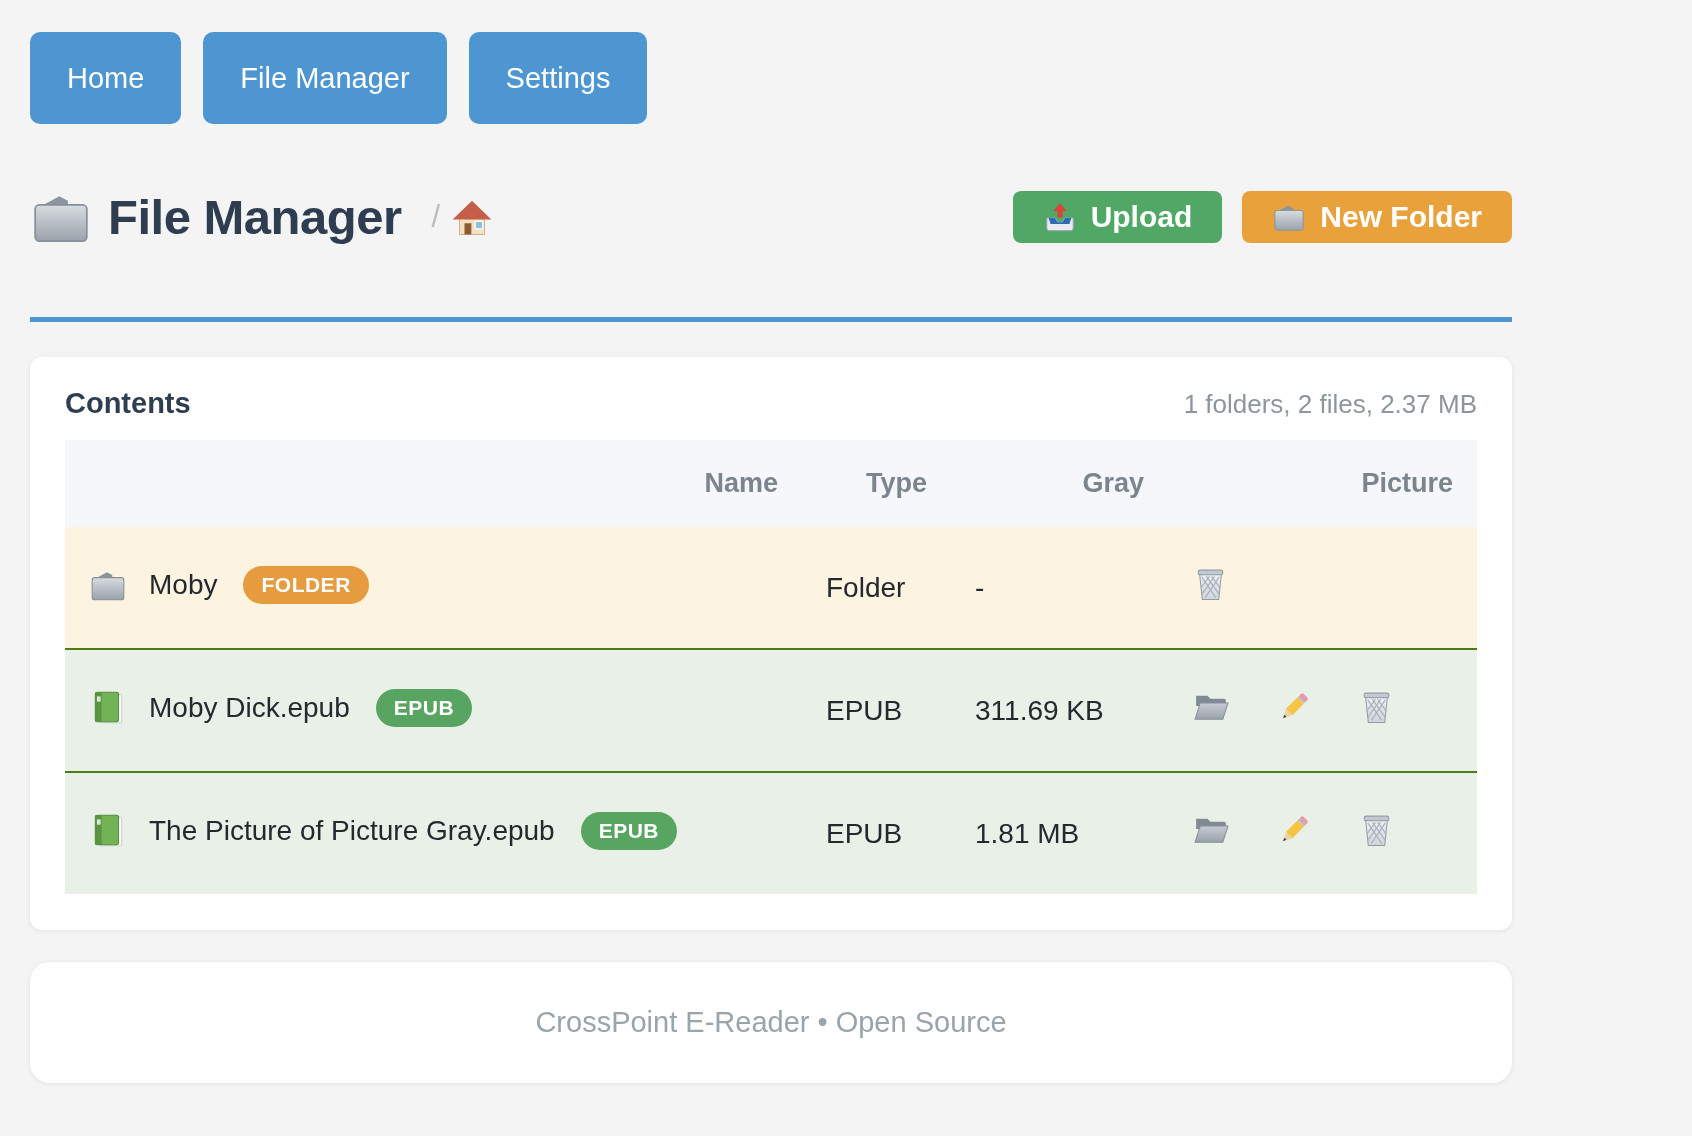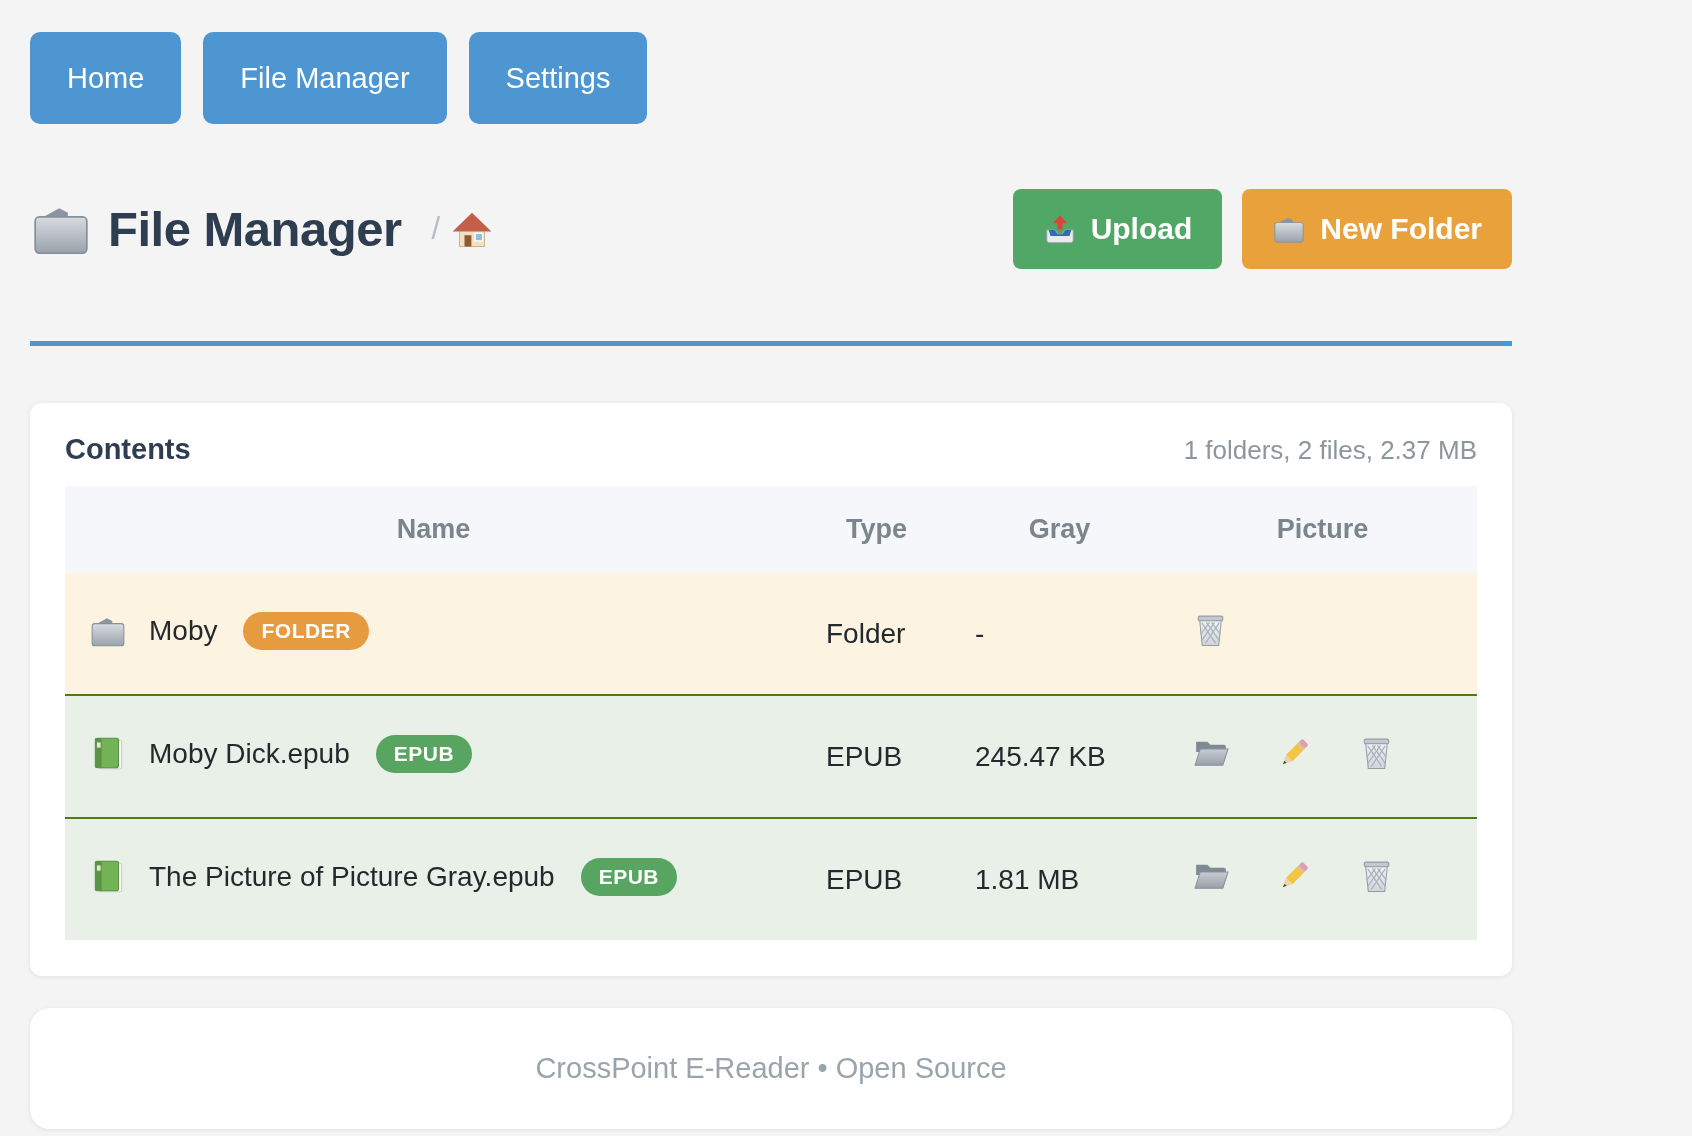--- a/index.html
+++ b/index.html
@@ -24,42 +24,42 @@
   .title-group { display:flex; align-items:center; }
   .title-folder { width:62px; height:56px; }
   h1.page-title { font-size:49px; font-weight:700; color:#2e3d4f; letter-spacing:-0.5px; margin-left:16px; }
   .crumb-sep { color:#b6bdc3; font-size:31px; margin-left:30px; }
   .crumb-home { margin-left:12px; display:inline-flex; cursor:pointer; text-decoration:none; }
   .crumb-home svg { width:40px; height:38px; }
 
   .header-actions { display:flex; gap:20px; }
   .hdr-btn {
     border:none; cursor:pointer; color:#fff; font-family:inherit;
-    font-size:30px; font-weight:700; height:80px; padding:0 30px;
+    font-size:30px; font-weight:700; height:52px; padding:0 30px;
     border-radius:8px; display:inline-flex; align-items:center; gap:14px;
   }
   .hdr-btn svg { width:34px; height:32px; }
   .btn-upload { background:#50a766; }
   .btn-new-folder { background:#e9a23b;justify-content:space-between; }
 
   .accent-rule { margin-top:72px; height:5px; background:#4e96d2; border:none; }
 
   
   .card {
-    margin-top:57px; background:#fff; border-radius:12px;
+    margin-top:35px; background:#fff; border-radius:12px;
     padding:22px 35px 36px; box-shadow:0 1px 5px rgba(0,0,0,0.08);
   }
   .card-head { display:flex; align-items:baseline; justify-content:space-between; padding:8px 0 20px; }
   .card-head h2 { font-size:29px; font-weight:700; color:#2e3d4f; }
   .summary { font-size:26px; color:#8d969c; }
 
   table { width:100%; border-collapse:collapse; table-layout:fixed; }
   thead th {
     background:#f5f7fa; color:#7b858d; font-weight:700; font-size:27px;
-    text-align:center; padding:28px 24px;
+    text-align:right; padding:28px 24px;
   }
   tbody td { padding:39px 24px; font-size:28px; color:#24292e; vertical-align:middle; }
   tbody tr + tr { border-top:2px solid #4d7c0f; }
   tr.row-folder { background:#fcf3e0; }
   tr.row-file { background:#e8f0e7; }
 
   .cell-name { display:flex; align-items:center; }
   .cell-name svg.row-icon { width:38px; height:36px; flex:0 0 auto; }
   .file-name { margin-left:22px; }
   .badge {
@@ -239,21 +239,21 @@
 
         <tr class="row-file">
           <td class="cell-name">
             <svg class="row-icon">
                 <use href="#i-book"></use>
               </svg>
             <span class="file-name">Moby Dick.epub</span>
             <span class="badge badge-green">EPUB</span>
           </td>
           <td>EPUB</td>
-          <td>245.47 KB</td>
+          <td>311.69 KB</td>
           <td class="cell-actions">
             <button class="icon-btn">
               <svg>
                   <use href="#i-folder-open"></use>
                 </svg>
             </button>
             <button class="icon-btn">
               <svg>
                   <use href="#i-pencil"></use>
                 </svg>

